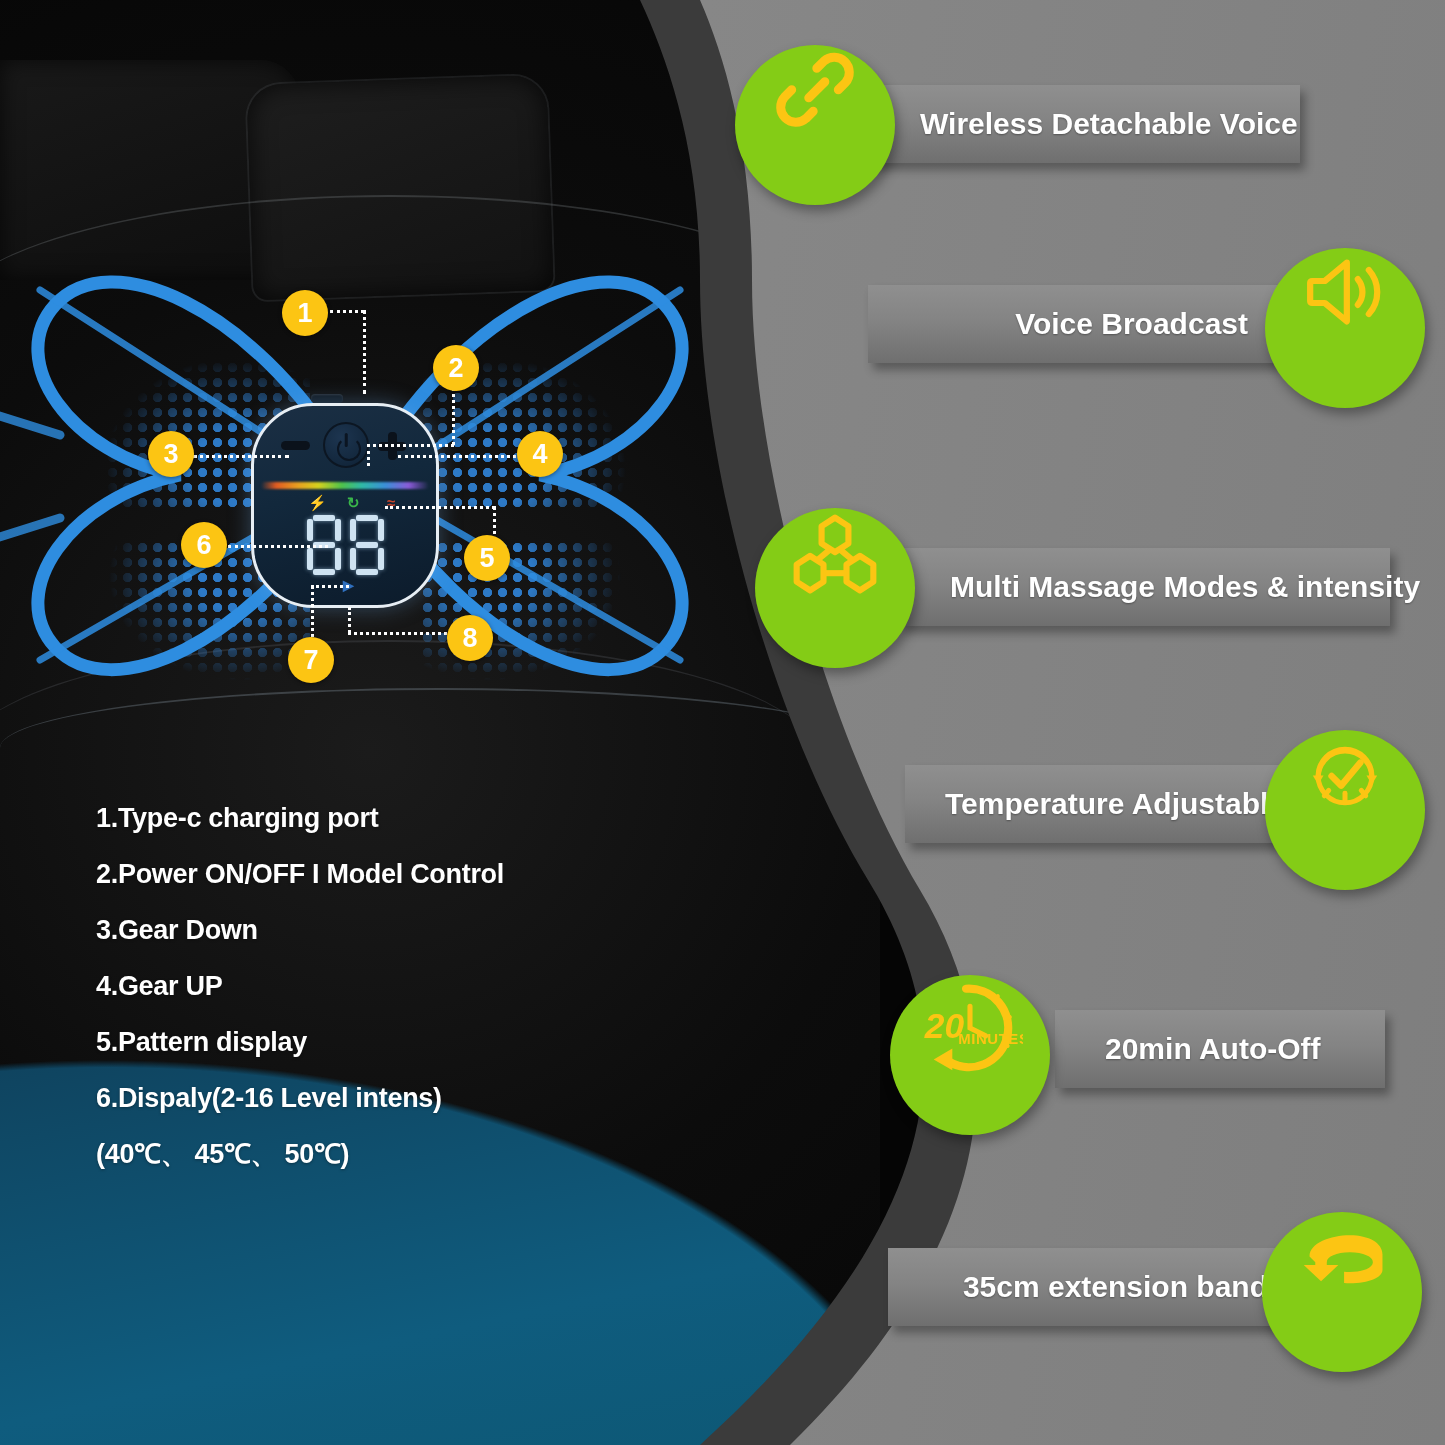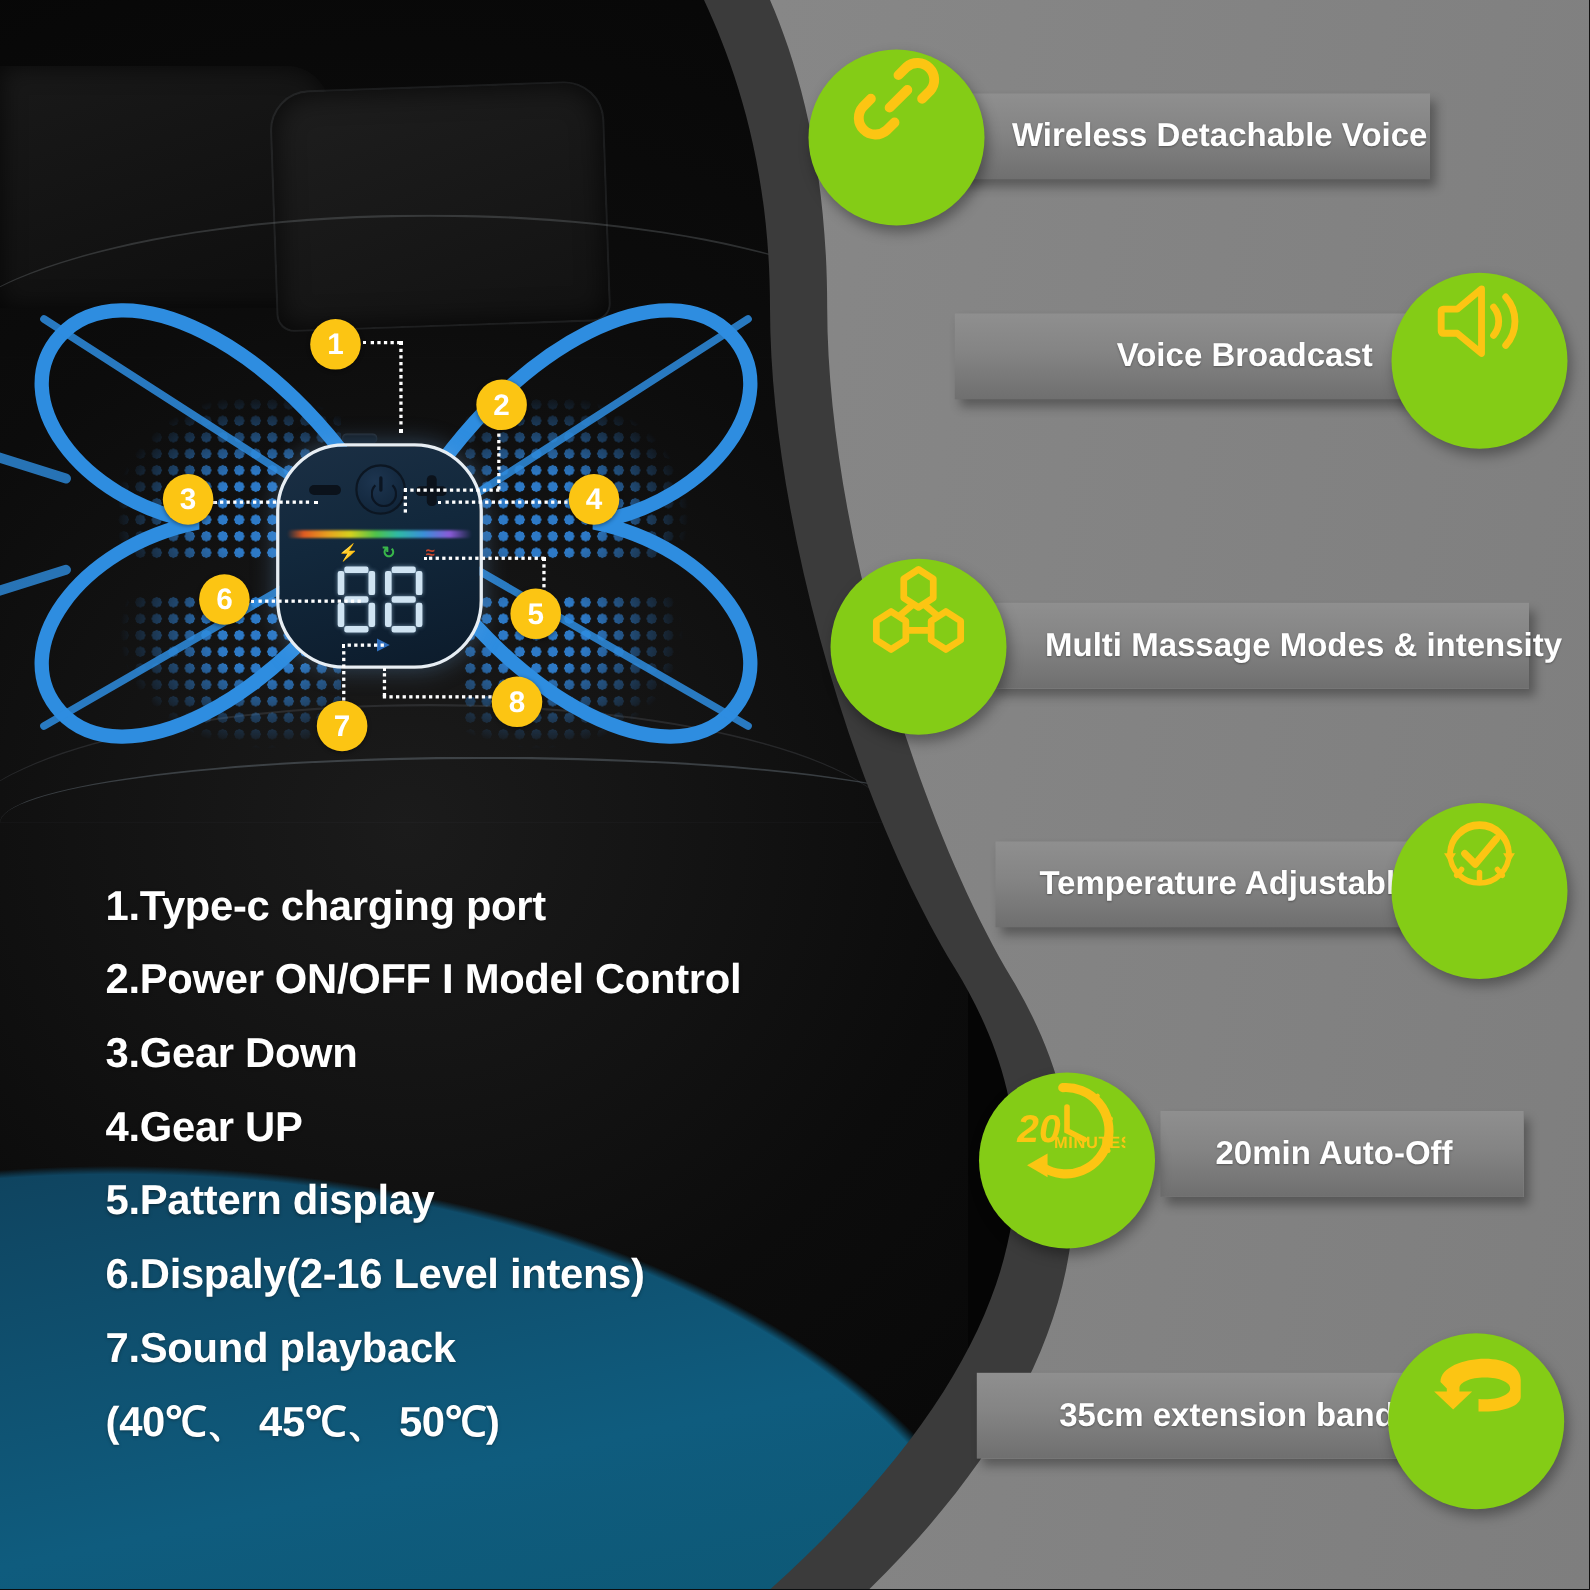--- a/index.html
+++ b/index.html
@@ -169,21 +169,21 @@
     border-top:2px solid rgba(150,165,180,.30);
     border-radius:50% / 100% 100% 0 0;
     pointer-events:none;
   }
   .numlist {
     position:absolute; left:96px; top:805px; width:640px;
     z-index:4;
   }
   .numlist li {
     list-style:none; color:#ffffff;
-    font-size:38px; font-weight:700; letter-spacing:-.3px;
+    font-size:27px; font-weight:700; letter-spacing:-.3px;
     line-height:1.0; margin-bottom:29px;
     text-shadow:0 1px 3px rgba(0,0,0,.35);
     white-space:nowrap;
   }
 
   
   .gray-back {
     position:absolute; left:0; top:0; width:1445px; height:1445px;
     background:#3b3b3b;
     -webkit-clip-path: path("M 640 0 L 1445 0 L 1445 1445 L 700 1445 C 960 1210 960 1030 868 880 C 776 730 700 470 700 280 C 700 150 668 60 640 0 Z");
@@ -321,21 +321,20 @@
   <div class="teal"></div>
   <div class="teal-edge"></div>
 
   <ul class="numlist">
     <li>1.Type-c charging port</li>
     <li>2.Power ON/OFF I Model Control</li>
     <li>3.Gear Down</li>
     <li>4.Gear UP</li>
     <li>5.Pattern display</li>
     <li>6.Dispaly(2-16 Level intens)</li>
-    <li>7.Sound playback</li>
     <li>(40℃、 45℃、 50℃)</li>
   </ul>
 
   <div class="gray-back"></div>
   <div class="gray-front"></div>
 
   <div class="bar left-text" style="left:870px; top:85px; width:430px;">
     <span>Wireless Detachable Voice</span>
   </div>
   <div class="circ" style="left:735px; top:45px;">

